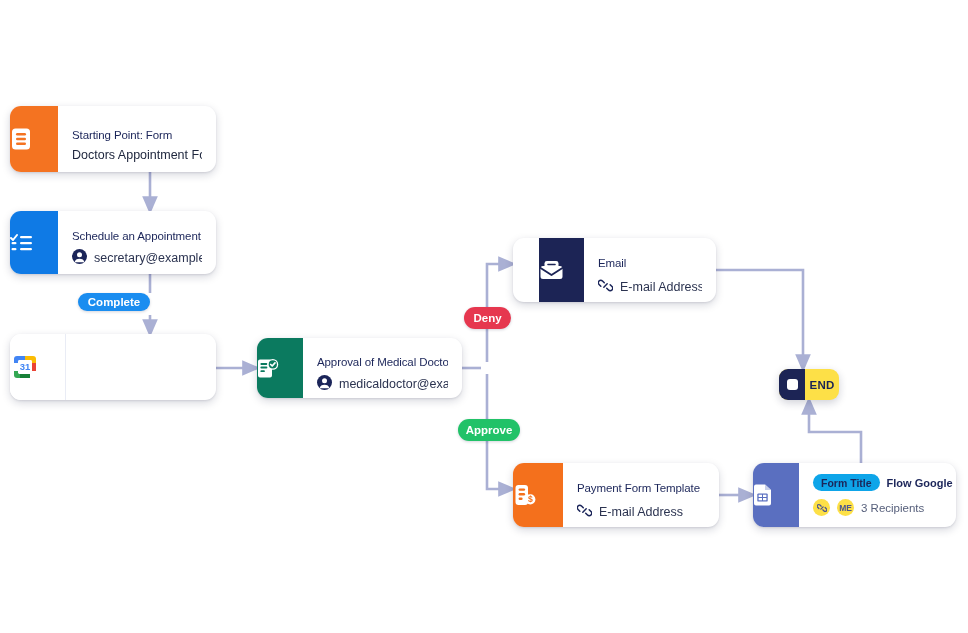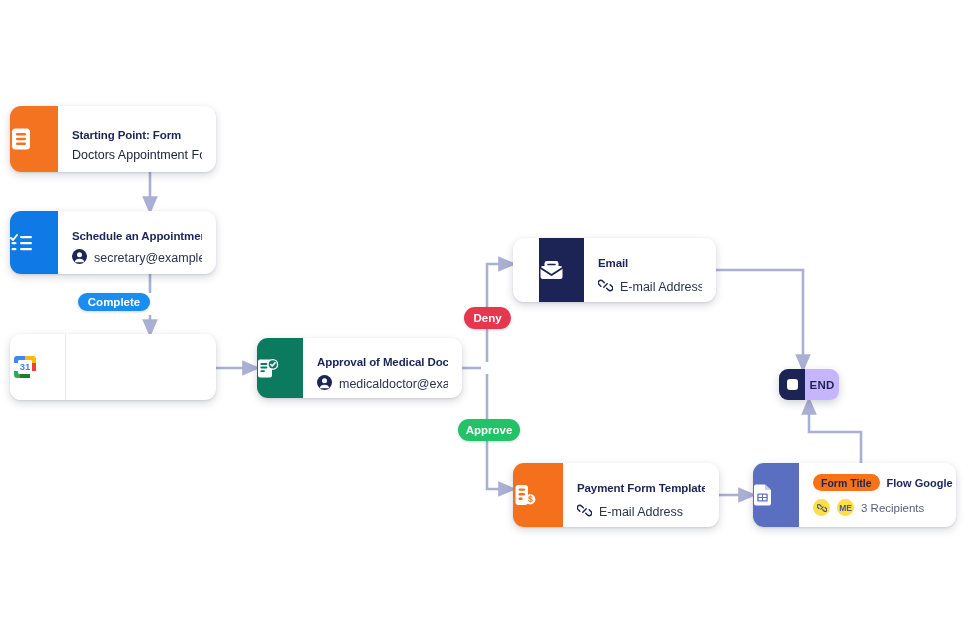--- a/index.html
+++ b/index.html
@@ -42,21 +42,21 @@
   .node .body {
     flex: 1 1 auto;
     display: flex;
     flex-direction: column;
     justify-content: center;
     padding: 0 14px;
     min-width: 0;
   }
   .node .title {
     font-size: 11.5px;
-    font-weight: bold;
+    font-weight: normal;
     color: #1b2559;
     letter-spacing: -0.1px;
     white-space: nowrap;
     overflow: hidden;
     margin-top: 12px;
   }
   .node .subtitle {
     font-size: 12.5px;
     color: #2b3350;
     white-space: nowrap;
@@ -97,21 +97,21 @@
 
   #node-report   { left: 753px; top: 463px; width: 203px; height: 64px; }
   #node-report .iconpane { width: 46px; }
 
   
   #node-end {
     position: absolute;
     left: 779px; top: 369px;
     width: 60px; height: 31px;
     display: flex; align-items: stretch;
-    background: #c4b5fd;
+    background: #fde047;
     border-radius: 9px;
     box-shadow: 0 3px 8px rgba(18,24,60,0.20);
     overflow: hidden;
     z-index: 4;
   }
   #node-end .endsq {
     flex: 0 0 26px;
     background: #1c2455;
     display: flex; align-items: center; justify-content: center;
   }
@@ -160,21 +160,21 @@
   }
   .cs-btn .plus::before { left: 4px; top: 7.2px; width: 8px; height: 1.6px; }
   .cs-btn .plus::after  { left: 7.2px; top: 4px; width: 1.6px; height: 8px; }
   .cs-btn .cs-label {
     font-size: 11.5px; font-weight: bold; color: #3b4ea8; letter-spacing: -0.1px;
   }
 
   
   .badge-row { display: flex; align-items: center; gap: 7px; }
   .badge-pill {
-    background: #f97316; color: #1b2559;
+    background: #0ea5e9; color: #1b2559;
     font-size: 10.5px; font-weight: bold;
     padding: 2.5px 8px; border-radius: 999px;
     white-space: nowrap;
   }
   .badge-plain {
     color: #1b2559; font-size: 11px; font-weight: bold; white-space: nowrap;
   }
   .chip-circ {
     width: 17px; height: 17px; border-radius: 50%;
     background: #fde047; color: #4b5590;

